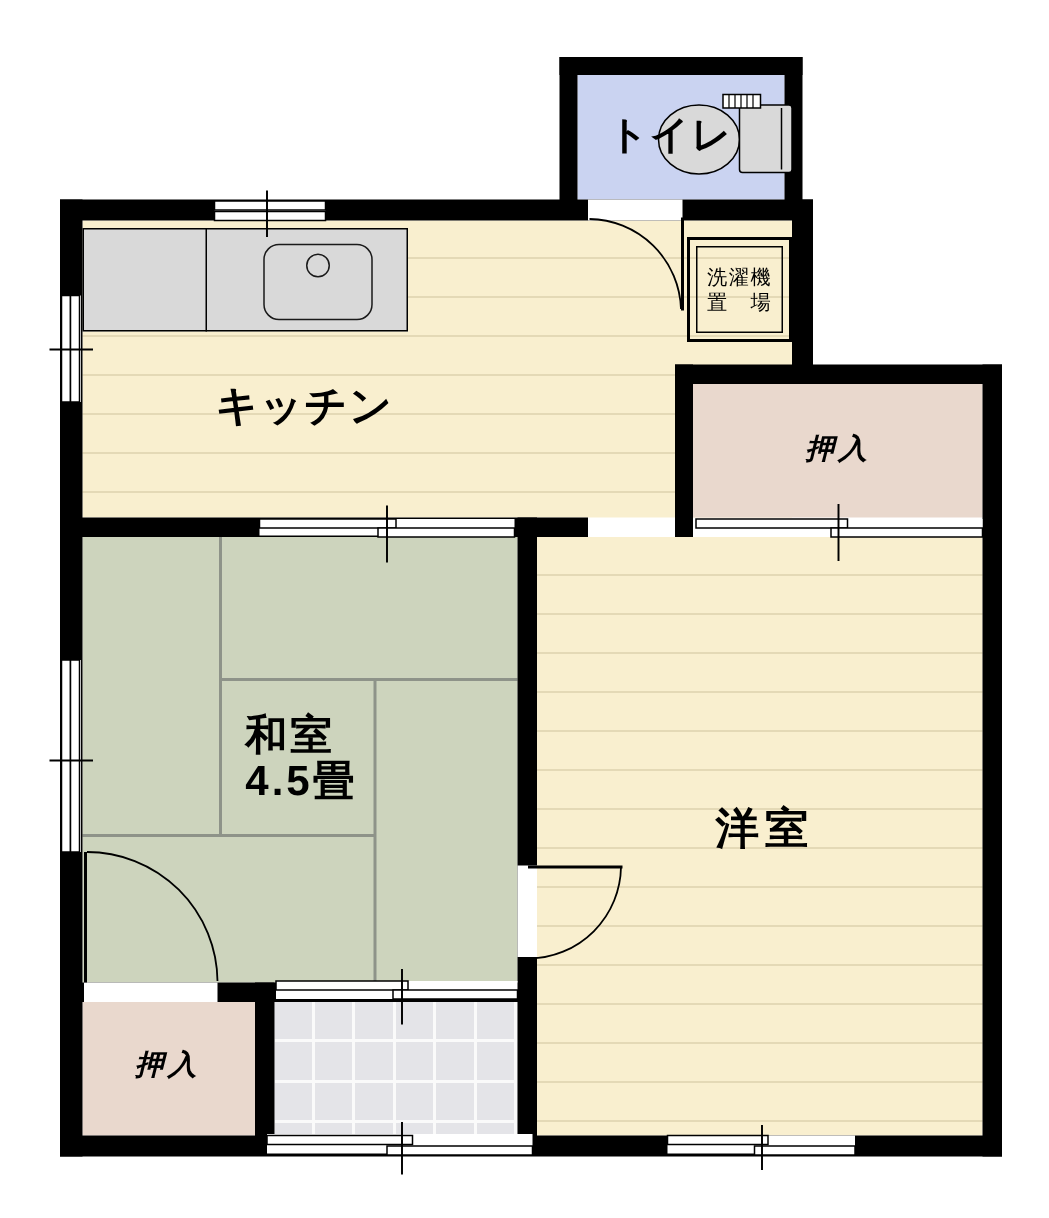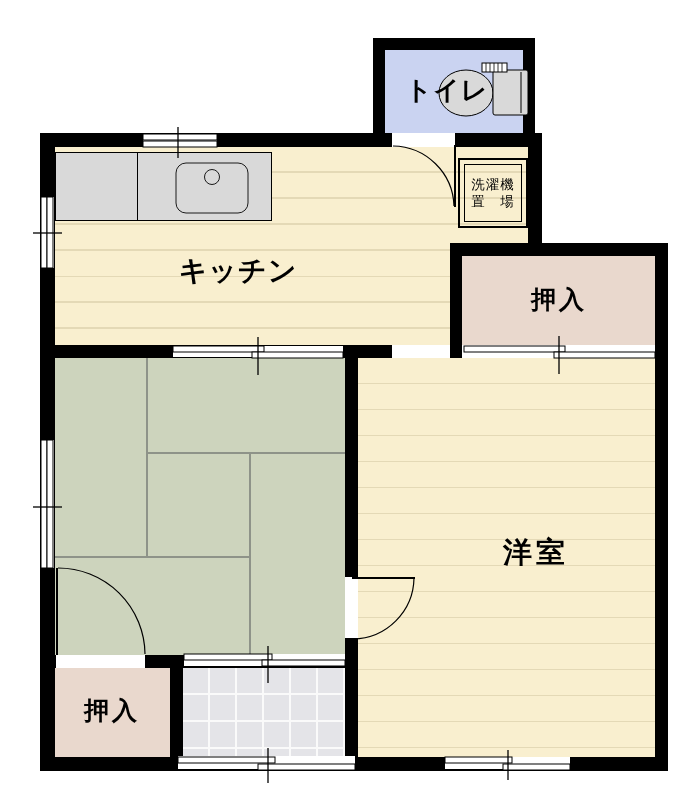--- a/index.html
+++ b/index.html
@@ -29,21 +29,21 @@
           repeating-linear-gradient(90deg,transparent 0px,transparent 25px,var(--tile-line) 25px,var(--tile-line) 27px),
           repeating-linear-gradient(180deg,transparent 0px,transparent 25px,var(--tile-line) 25px,var(--tile-line) 27px);}
   .tatami-line{position:absolute;background:var(--tatami-line);}
   .counter{position:absolute;background:var(--fixture);border:1px solid #000;box-sizing:border-box;}
   .counter-divider{position:absolute;background:#000;}
   .laundry-box{position:absolute;border:2px solid #000;box-sizing:border-box;}
   .laundry-box-inner{position:absolute;left:4px;top:4px;right:4px;bottom:4px;border:1px solid #000;}
   .lbl{position:absolute;transform:translate(-50%,-50%);color:#000;font-weight:600;white-space:nowrap;text-align:left;}
   .lbl-toilet{font-size:26px;letter-spacing:1px;}
   .lbl-kitchen{font-size:28px;letter-spacing:1px;}
-  .lbl-closet{font-size:25px;letter-spacing:3px;}
+  .lbl-closet{font-size:19px;letter-spacing:3px;font-style:italic;}
   .lbl-washitsu{font-size:28px;letter-spacing:2px;line-height:31px;}
   .lbl-yoshitsu{font-size:29px;letter-spacing:4px;}
   .lbl-genkan{font-size:27px;letter-spacing:6px;}
   .lbl-laundry{font-size:13.5px;line-height:17px;letter-spacing:1px;font-weight:400;}
   svg.overlay{position:absolute;left:0;top:0;pointer-events:none;}
 </style>
 </head>
 <body>
 
 <div id="plan">
@@ -172,18 +172,22 @@
       <rect x="176" y="163" width="72" height="50" rx="10" fill="#d9d9d9" stroke="#1a1a1a" stroke-width="1"></rect>
       <circle cx="212" cy="177" r="7.5" fill="none" stroke="#1a1a1a" stroke-width="1"></circle>
     </g>
   </svg>
 
   <div class="lbl lbl-toilet" style="left:447px;top:90px;">トイレ</div>
   <div class="lbl lbl-laundry" style="left:493px;top:193px;">
     <div>洗濯機</div>
     <div>置　場</div>
   </div>
-  <div class="lbl lbl-kitchen" style="left:203px;top:271px;margin-left:35px;">キッチン</div>
+  <div class="lbl lbl-kitchen" style="left:203px;top:271px;">キッチン</div>
   <div class="lbl lbl-closet" style="left:559px;top:299px;">押入</div>
-  <div class="lbl lbl-yoshitsu" style="left:536px;top:553px;font-family:Liberation Mono, monospace;">洋室</div>
+  <div class="lbl lbl-washitsu" style="left:201px;top:505px;">
+    <div>和室</div>
+    <div>4.5畳</div>
+  </div>
+  <div class="lbl lbl-yoshitsu" style="left:510px;top:553px;font-family:Liberation Mono, monospace;">洋室</div>
   <div class="lbl lbl-closet" style="left:112px;top:710px;">押入</div>
 
 </div>
 
 </body></html>

